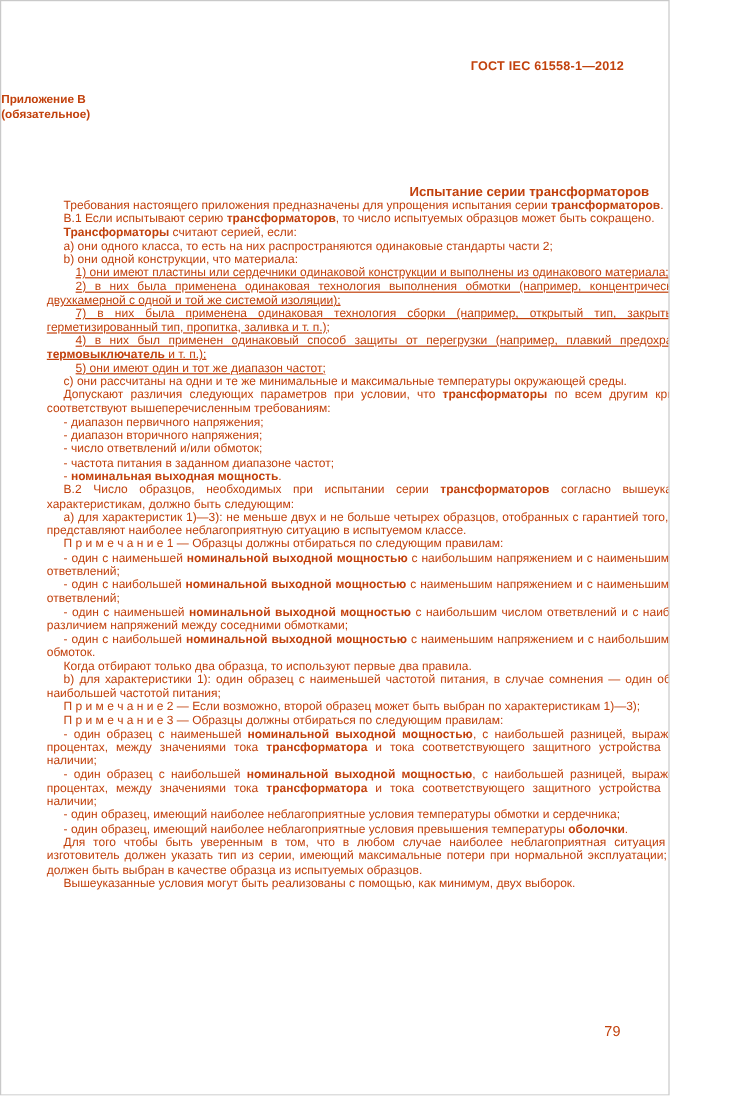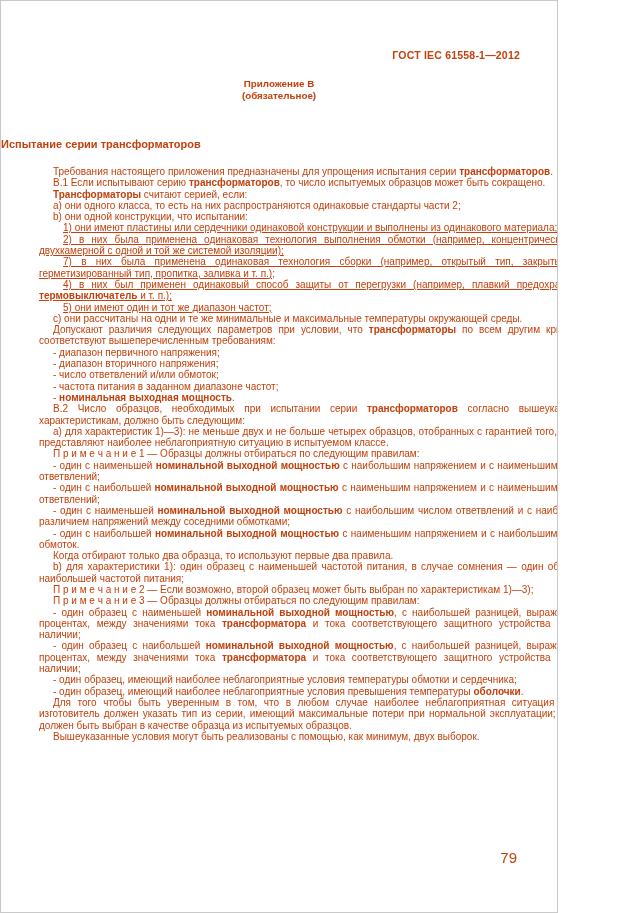--- a/index.html
+++ b/index.html
@@ -12,37 +12,37 @@
     font-family:"Liberation Sans",sans-serif;
     color:#c2410c;
     overflow:hidden;
   }
   .header{
     position:absolute;top:48px;right:37px;
     font-weight:bold;font-size:10.5px;letter-spacing:.2px;
   }
   .annex{
     position:absolute;top:77px;left:0;right:0;
-    text-align:center;font-size:9.8px;font-weight:bold;line-height:12px;
+    text-align:left;font-size:9.8px;font-weight:bold;line-height:12px;
   }
   .doc-title{
-    position:absolute;top:137px;left:0;right:0;margin:0;
-    text-align:left;font-weight:bold;font-size:11px;
+    position:absolute;top:137px;left:0;right:0;margin:16px;
+    text-align:right;font-weight:bold;font-size:11px;
   }
   .body{
     position:absolute;top:165px;left:38px;width:556px;
     font-size:10px;line-height:11.3px;
   }
   .body p{margin:0;text-align:justify;}
   p.i1{text-indent:14px;}
   p.i2{text-indent:24px;text-decoration:underline;}
   .body b{font-weight:bold;}
   .footer{
     position:absolute;bottom:46px;right:40px;
-    font-size:15px;
+    font-size:12px;
   }
 </style>
 </head>
 <body>
 
 <div class="page">
 
   <div class="header">
     <span>ГОСТ IEC 61558-1—2012</span>
   </div>
@@ -52,21 +52,21 @@
     <div>(обязательное)</div>
   </div>
 
   <div class="doc-title">Испытание серии трансформаторов</div>
 
   <div class="body" id="doc-body">
       <p class="i1"><span>Требования настоящего приложения предназначены для упрощения испытания серии </span><b>трансформаторов</b><span>.</span></p>
       <p class="i1"><span>В.1 Если испытывают серию </span><b>трансформаторов</b><span>, то число испытуемых образцов может быть сокращено.</span></p>
       <p class="i1"><b>Трансформаторы</b><span> считают серией, если:</span></p>
       <p class="i1"><span>a) они одного класса, то есть на них распространяются одинаковые стандарты части 2;</span></p>
-      <p class="i1"><span>b) они одной конструкции, что испытании:</span></p>
+      <p class="i1"><span>b) они одной конструкции, что материала:</span></p>
       <p class="i2"><span>1) они имеют пластины или сердечники одинаковой конструкции и выполнены из одинакового материала;</span></p>
       <p class="i2"><span>2) в них была применена одинаковая технология выполнения обмотки (например, концентрической или двухкамерной с одной и той же системой изоляции);</span></p>
       <p class="i2"><span>7) в них была применена одинаковая технология сборки (например, открытый тип, закрытый тип, герметизированный тип, пропитка, заливка и т. п.);</span></p>
       <p class="i2"><span>4) в них был применен одинаковый способ защиты от перегрузки (например, плавкий предохранитель, </span><b>термовыключатель</b><span> и т. п.);</span></p>
       <p class="i2"><span>5) они имеют один и тот же диапазон частот;</span></p>
       <p class="i1"><span>c) они рассчитаны на одни и те же минимальные и максимальные температуры окружающей среды.</span></p>
       <p class="i1"><span>Допускают различия следующих параметров при условии, что </span><b>трансформаторы</b><span> по всем другим критериям соответствуют вышеперечисленным требованиям:</span></p>
       <p class="i1"><span>- диапазон первичного напряжения;</span></p>
       <p class="i1"><span>- диапазон вторичного напряжения;</span></p>
       <p class="i1"><span>- число ответвлений и/или обмоток;</span></p>

